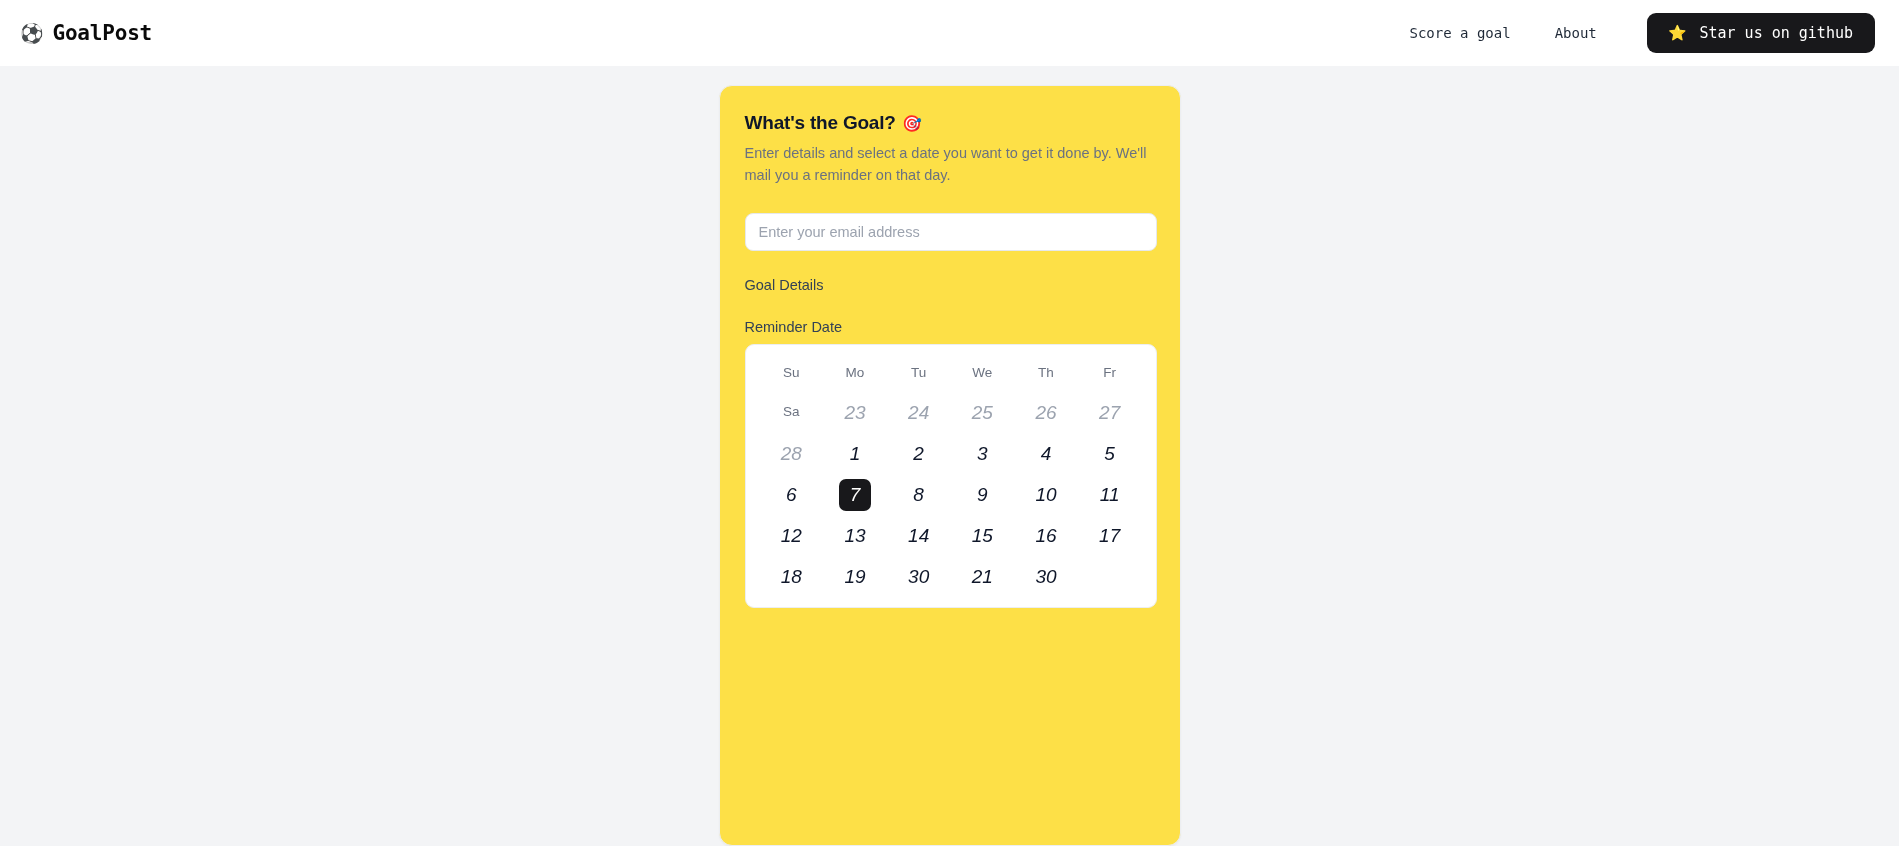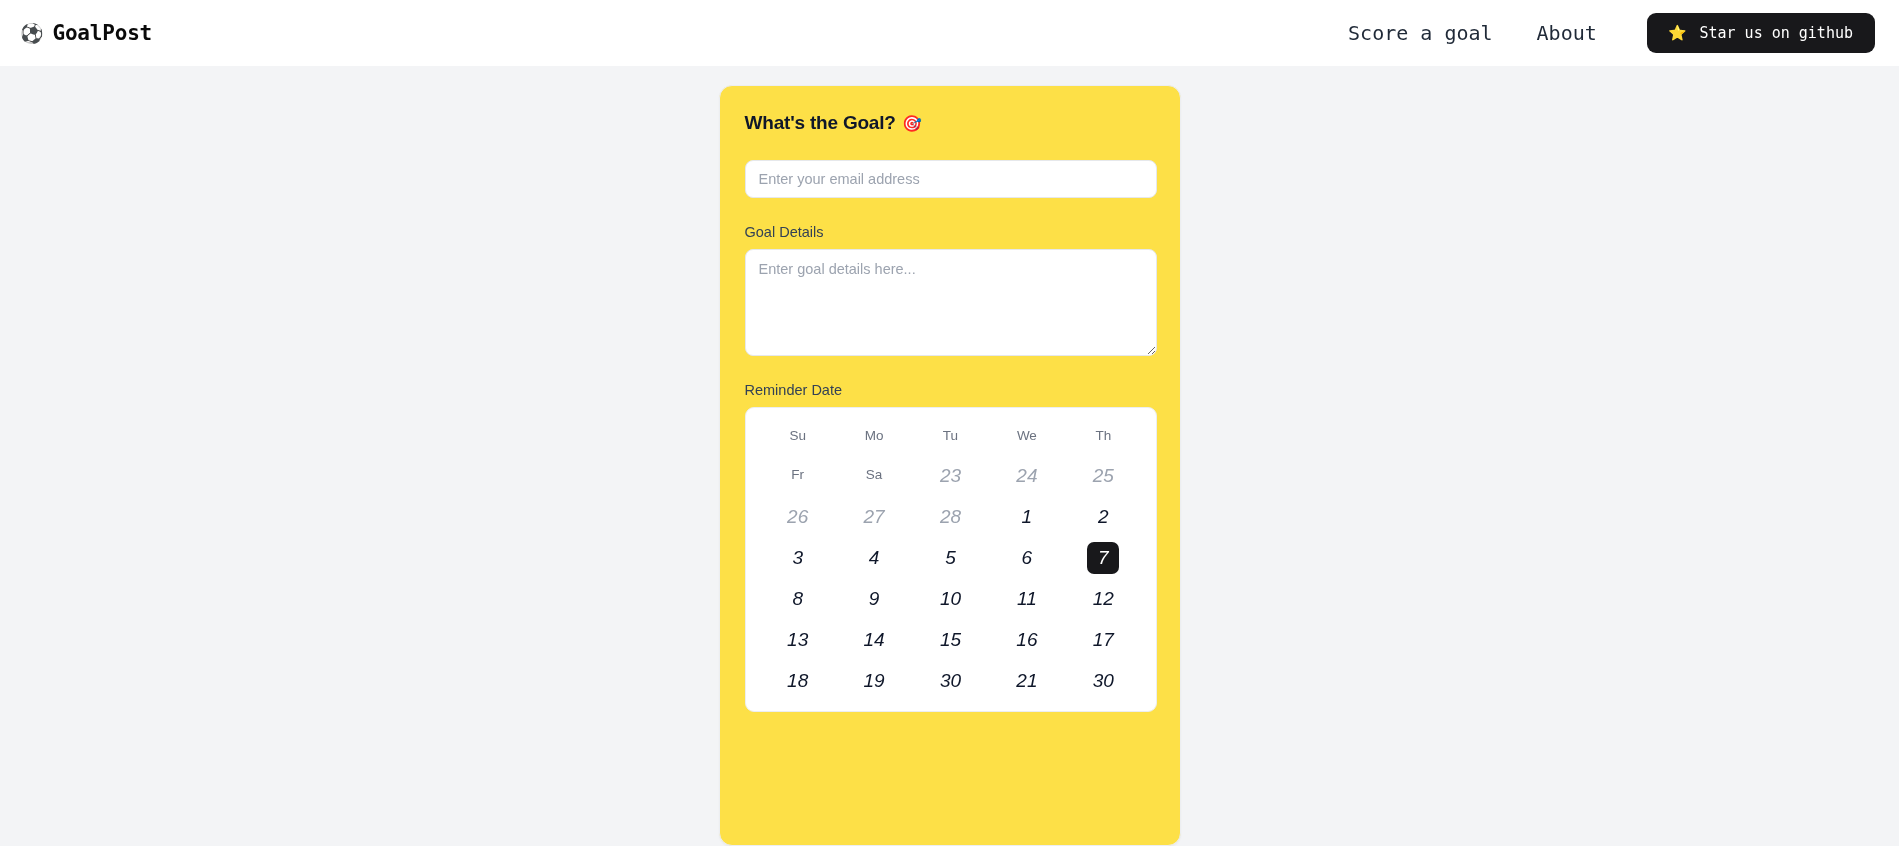--- a/index.html
+++ b/index.html
@@ -47,21 +47,21 @@
   }
 
   .nav-right {
     display: flex;
     align-items: center;
     gap: 0px;
   }
 
   .nav-link {
     font-family: "DejaVu Sans Mono", monospace;
-    font-size: 20px;
+    font-size: 14px;
     color: #1f2937;
     text-decoration: none;
     padding: 8px 22px;
     cursor: pointer;
     white-space: nowrap;
   }
 
   .github-btn {
     display: flex;
     align-items: center;
@@ -191,21 +191,21 @@
   .cal-nav-btn svg { display: block; }
 
   .cal-month {
     font-size: 14.5px;
     color: #0f172a;
     font-weight: normal;
   }
 
   .cal-grid {
     display: grid;
-    grid-template-columns: repeat(5, 1fr);
+    grid-template-columns: repeat(6, 1fr);
     row-gap: 9px;
   }
 
   .cal-dow {
     text-align: center;
     font-size: 13.5px;
     color: #6b7280;
     height: 30px;
     line-height: 30px;
   }
@@ -249,28 +249,28 @@
 </header>
 
 <main class="page-body">
   <section class="goal-card">
 
     <h1 class="card-title">
       <span>What's the Goal?</span>
       <span class="emoji">🎯</span>
     </h1>
 
+    <p class="card-desc">Enter details and select a date you want to get it done by. We'll mail you a reminder on that day.</p>
 
     <div class="field">
       <input class="text-input" type="text" placeholder="Enter your email address" style="">
     </div>
 
     <div class="field">
       <label class="field-label">Goal Details</label>
-      <textarea class="textarea-input" placeholder="Enter goal details here..." style=""></textarea>
     </div>
 
     <div class="field">
       <label class="field-label">Reminder Date</label>
 
       <div class="calendar">
 
         <div class="cal-grid" id="calendar-grid">
             <div class="cal-dow">Su</div>
             <div class="cal-dow">Mo</div>

